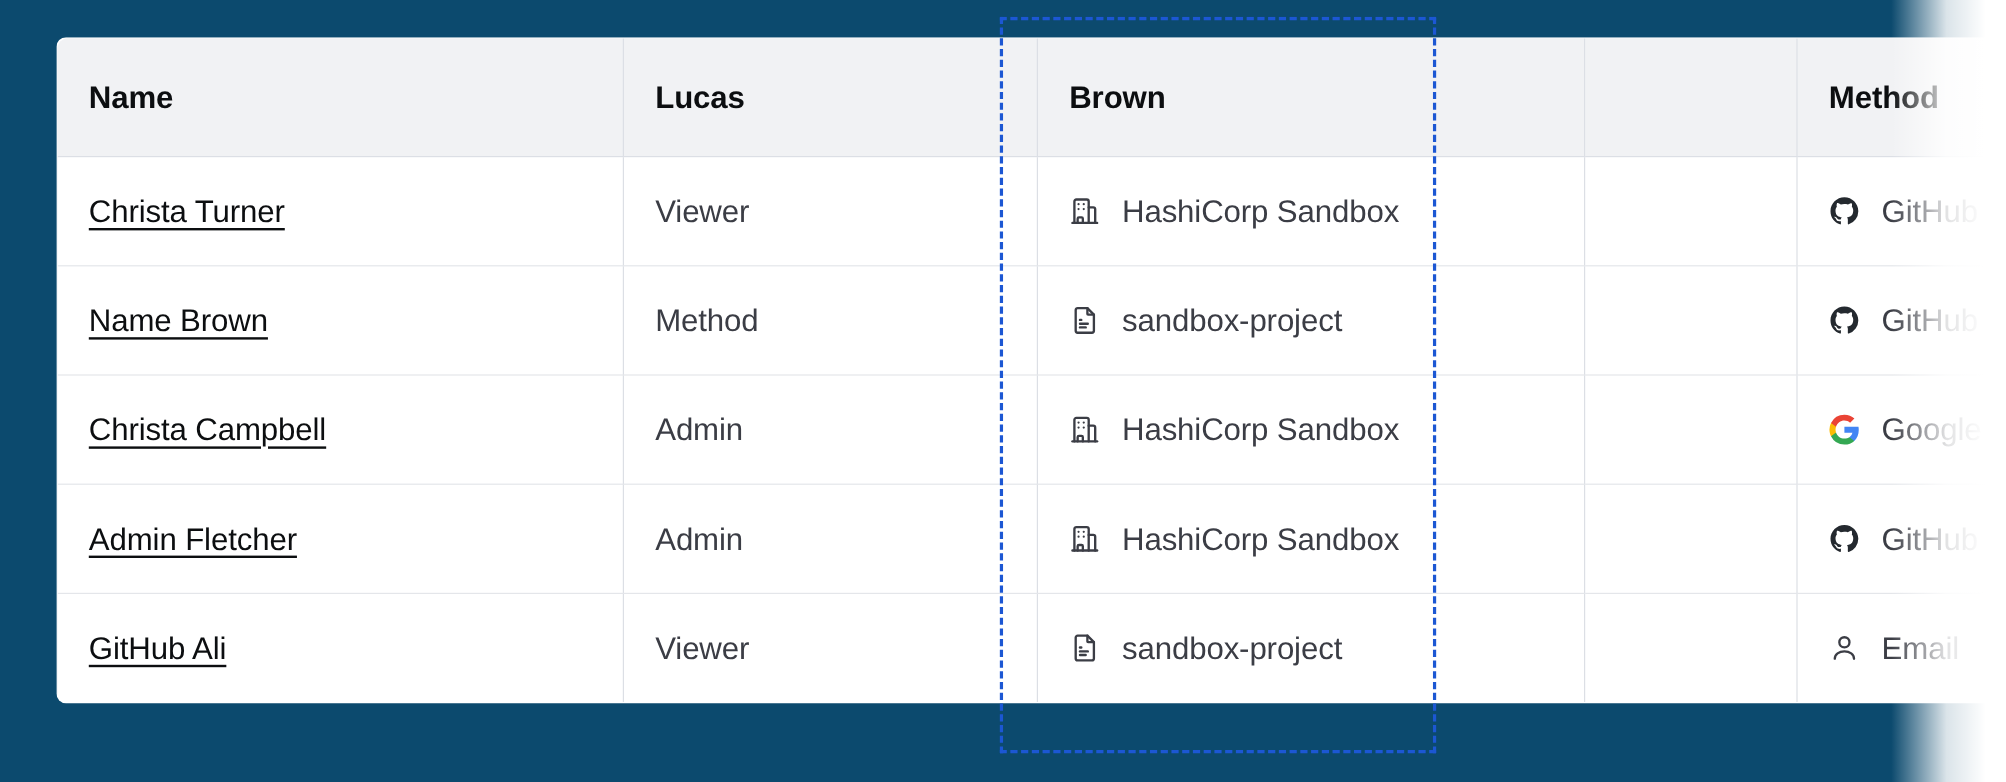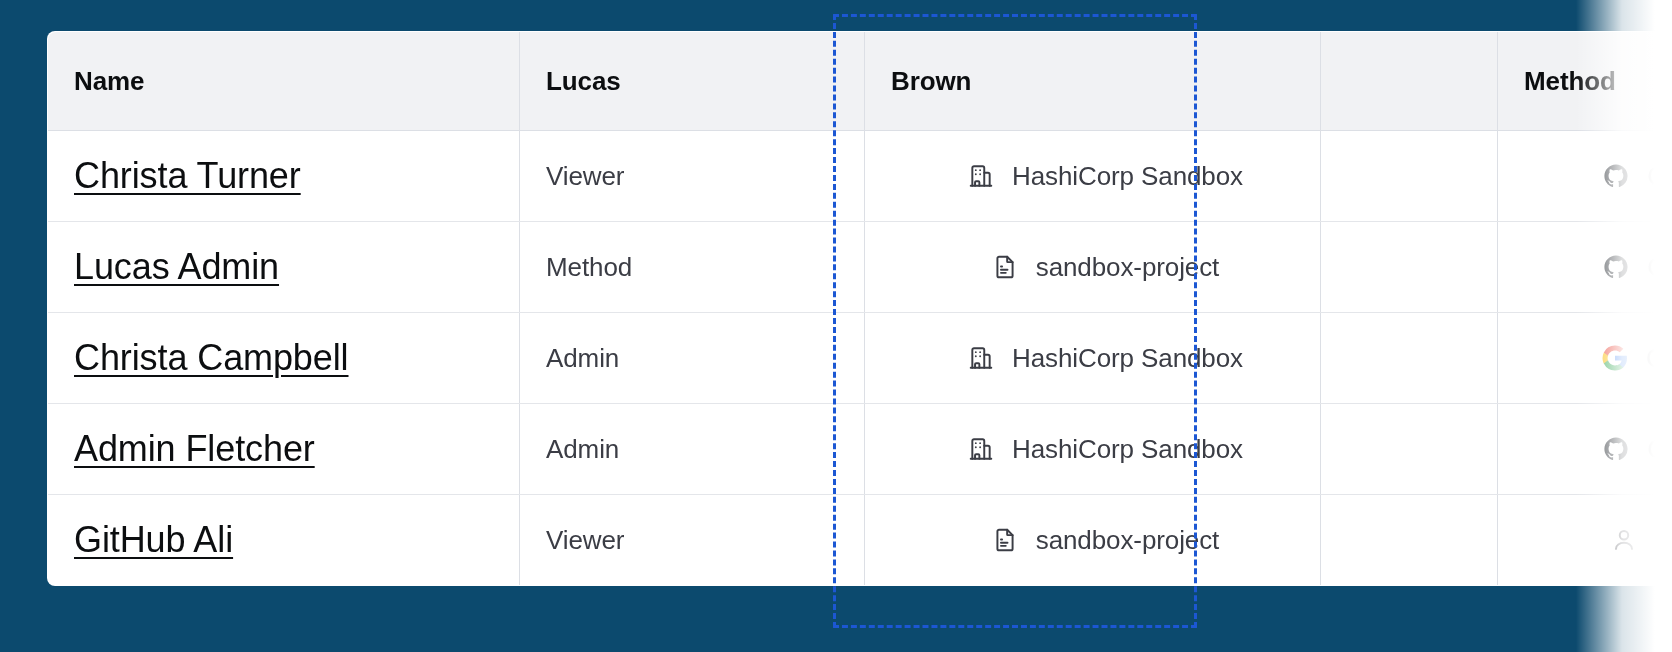--- a/index.html
+++ b/index.html
@@ -79,30 +79,29 @@
   .col-role   { width: 345px; }
   .col-scope  { width: 456px; }
   .col-extra  { width: 177px; }
   .col-method { width: 310px; }
 
   .name-link {
     color: #0c0e10;
     text-decoration: underline;
     text-underline-offset: 5px;
     text-decoration-thickness: 2px;
-    font-size: 36px;
+    font-size: 26px;
     font-weight: 400;
     cursor: pointer;
   }
 
   .cell-inner {
     display: flex;
     align-items: center;
     gap: 18px;
-    justify-content: center;
   }
 
   .icon {
     display: inline-flex;
     align-items: center;
     justify-content: center;
     flex: 0 0 auto;
     width: 26px;
     height: 26px;
   }
@@ -183,21 +182,21 @@
                 <span class="icon">
                   <svg width="26" height="26" viewBox="0 0 24 24" fill="#24292f">
                     <path d="M12 1.3C6.1 1.3 1.3 6.1 1.3 12c0 4.72 3.06 8.72 7.3 10.13.53.1.73-.23.73-.51 0-.25-.01-1.09-.01-1.98-2.67.49-3.36-.65-3.57-1.25-.12-.3-.63-1.25-1.07-1.5-.37-.2-.89-.69-.01-.7.82-.01 1.41.76 1.6 1.07.94 1.58 2.44 1.13 3.04.86.09-.68.37-1.14.67-1.4-2.36-.27-4.83-1.18-4.83-5.24 0-1.16.41-2.11 1.09-2.86-.11-.27-.48-1.36.1-2.83 0 0 .89-.28 2.93 1.09A9.9 9.9 0 0 1 12 6.55c.9.01 1.81.12 2.66.36 2.03-1.38 2.93-1.09 2.93-1.09.58 1.47.21 2.56.11 2.83.68.75 1.09 1.69 1.09 2.86 0 4.08-2.48 4.97-4.85 5.23.39.33.72.97.72 1.96 0 1.42-.01 2.56-.01 2.91 0 .28.2.62.73.51A10.72 10.72 0 0 0 22.7 12c0-5.9-4.8-10.7-10.7-10.7z"></path>
                   </svg>
                 </span>
                 <span>GitHub</span>
               </div>
             </td>
           </tr>
           <tr>
-            <td><span class="name-link">Lucas Admin</span></td>
+            <td><span class="name-link">Name Brown</span></td>
             <td>Method</td>
             <td>
               <div class="cell-inner">
                 <span class="icon">
                   <svg width="26" height="26" viewBox="0 0 24 24" fill="none" stroke="#3b3d45" stroke-width="1.8" stroke-linecap="round" stroke-linejoin="round">
                     <path d="M14 2.5H6.5A1.5 1.5 0 0 0 5 4v16a1.5 1.5 0 0 0 1.5 1.5h11A1.5 1.5 0 0 0 19 20V7.5z"></path>
                     <path d="M14 2.5V7a.5.5 0 0 0 .5.5H19"></path>
                     <path d="M8.3 11.6h1"></path>
                     <path d="M8.3 14.6h6"></path>
                     <path d="M8.3 17.4h4.4"></path>

